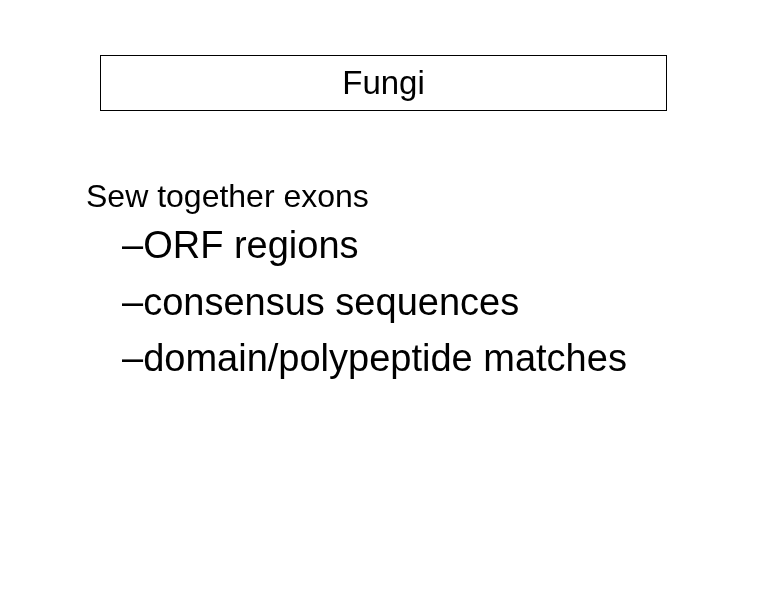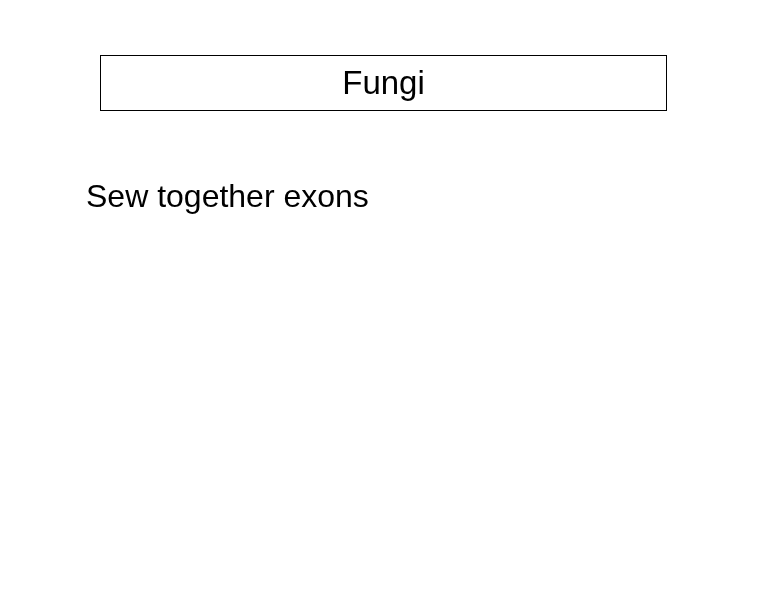--- a/index.html
+++ b/index.html
@@ -97,15 +97,30 @@
 <div class="slide">
 
   <div class="title-box">
     <div class="title-text">Fungi</div>
   </div>
 
   <div class="body-box">
 
     <p class="level1">Sew together exons</p>
 
+    <ul class="sublist">
+
+      <li class="level2">
+        <span class="dash">–</span><span class="level2-text">ORF regions</span>
+      </li>
+
+      <li class="level2">
+        <span class="dash">–</span><span class="level2-text">consensus sequences</span>
+      </li>
+
+      <li class="level2">
+        <span class="dash">–</span><span class="level2-text">domain/polypeptide matches</span>
+      </li>
+
+    </ul>
   </div>
 
 </div>
 
 </body></html>

